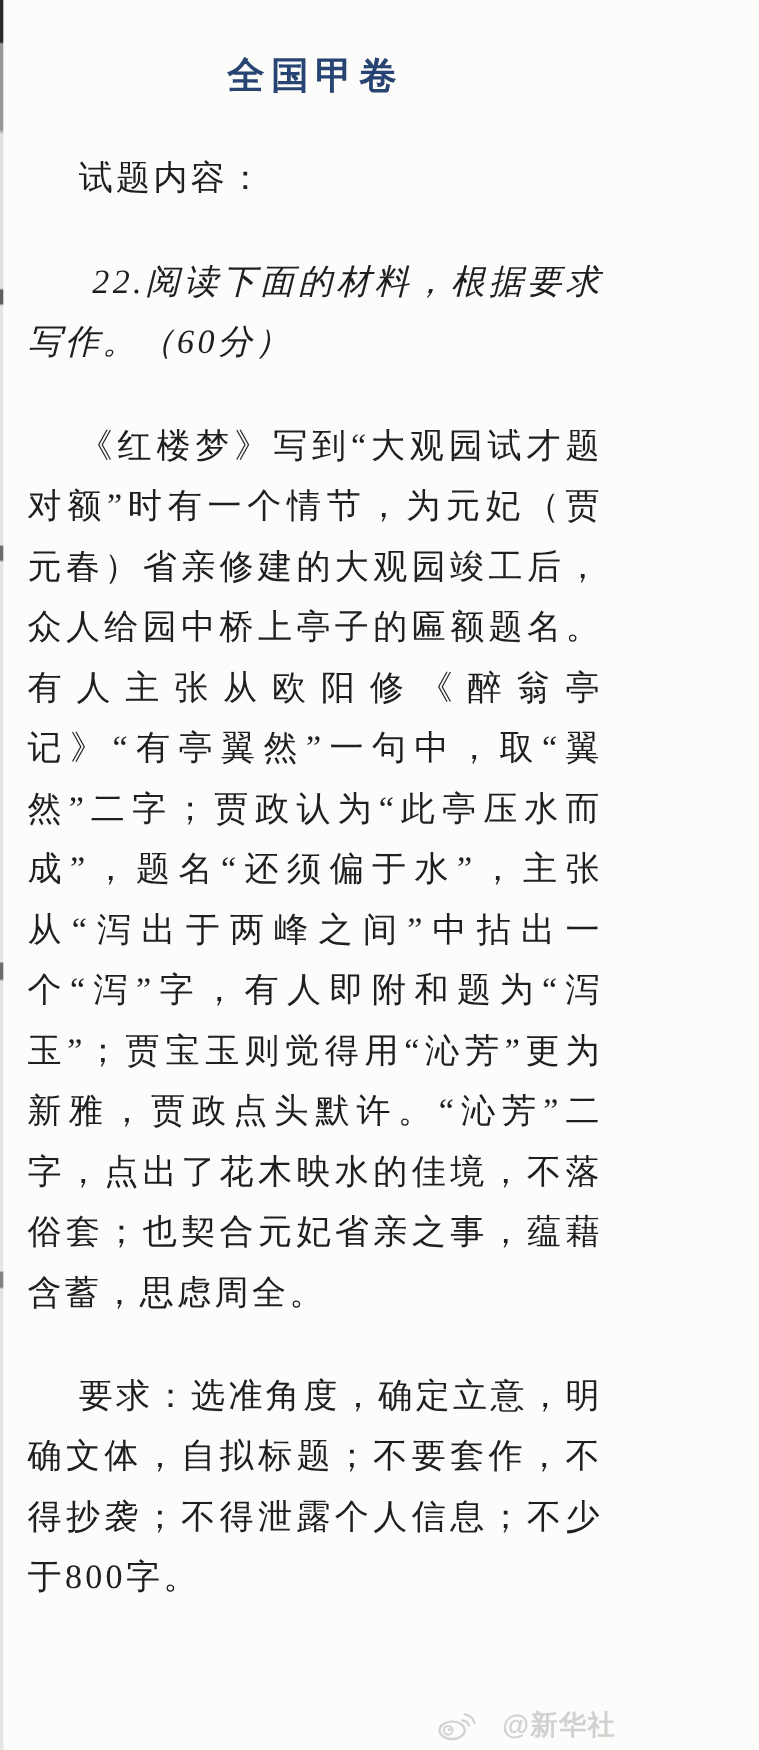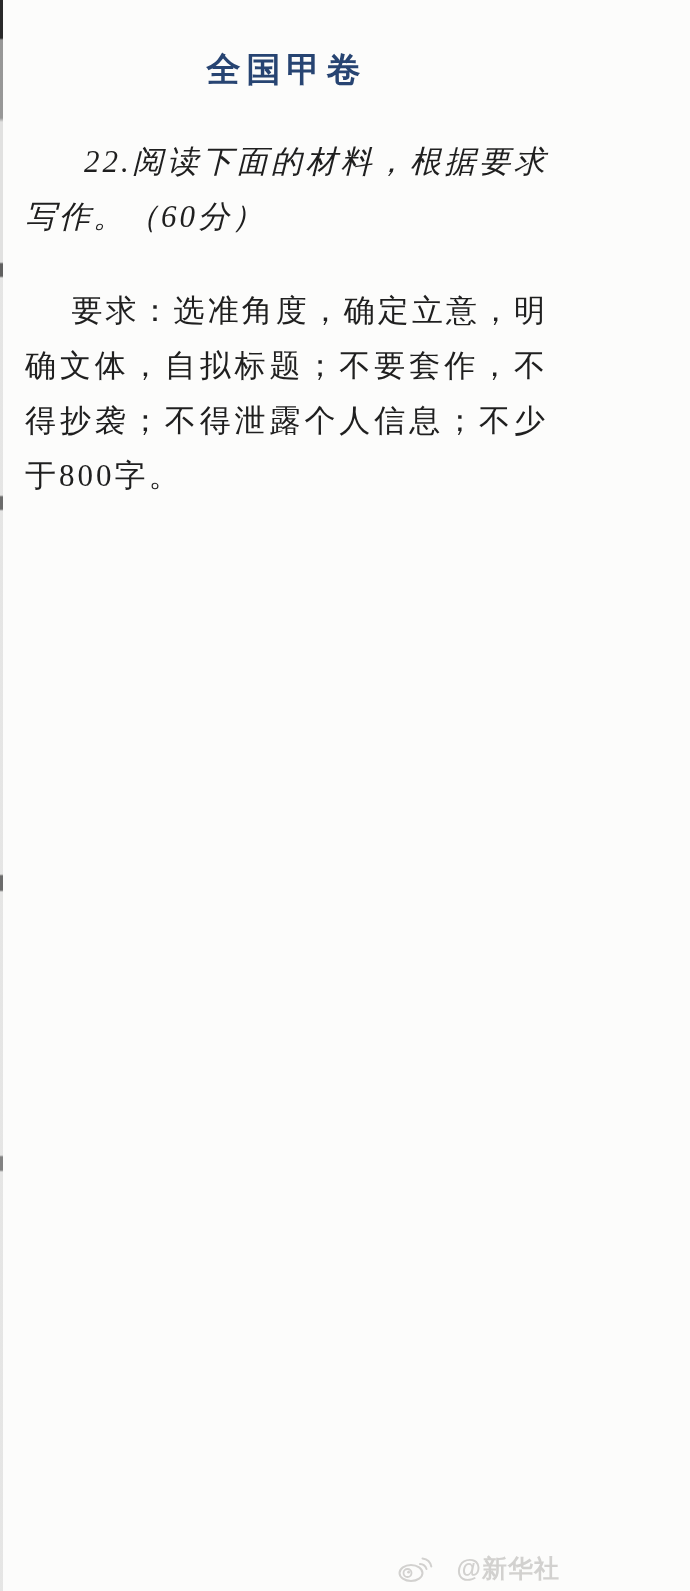--- a/index.html
+++ b/index.html
@@ -71,23 +71,25 @@
 </style>
 </head>
 <body>
 
 <div class="page">
 
   <div class="scan-edge"></div>
 
   <h1 class="title">全国甲卷</h1>
 
+  <p class="para">试题内容：</p>
 
   <p class="para q">22.阅读下面的材料，根据要求写作。（60分）</p>
 
+  <p class="para">《红楼梦》写到“大观园试才题对额”时有一个情节，为元妃（贾元春）省亲修建的大观园竣工后，众人给园中桥上亭子的匾额题名。有人主张从欧阳修《醉翁亭记》“有亭翼然”一句中，取“翼然”二字；贾政认为“此亭压水而成”，题名“还须偏于水”，主张从“泻出于两峰之间”中拈出一个“泻”字，有人即附和题为“泻玉”；贾宝玉则觉得用“沁芳”更为新雅，贾政点头默许。“沁芳”二字，点出了花木映水的佳境，不落俗套；也契合元妃省亲之事，蕴藉含蓄，思虑周全。</p>
 
 
   <p class="para">要求：选准角度，确定立意，明确文体，自拟标题；不要套作，不得抄袭；不得泄露个人信息；不少于800字。</p>
 
   <div class="watermark">
     <svg class="wb-icon" width="36" height="30" viewBox="0 0 36 30" fill="none" stroke="currentColor" stroke-width="2" stroke-linecap="round">
       <ellipse cx="13" cy="20" rx="11.5" ry="8"></ellipse>
       <circle cx="9.5" cy="20" r="4" stroke-width="1.8"></circle>
       <circle cx="10.6" cy="19.2" r="1.4" fill="currentColor" stroke="none"></circle>
       <path d="M22 11 q5 0.2 6.5 5"></path>

